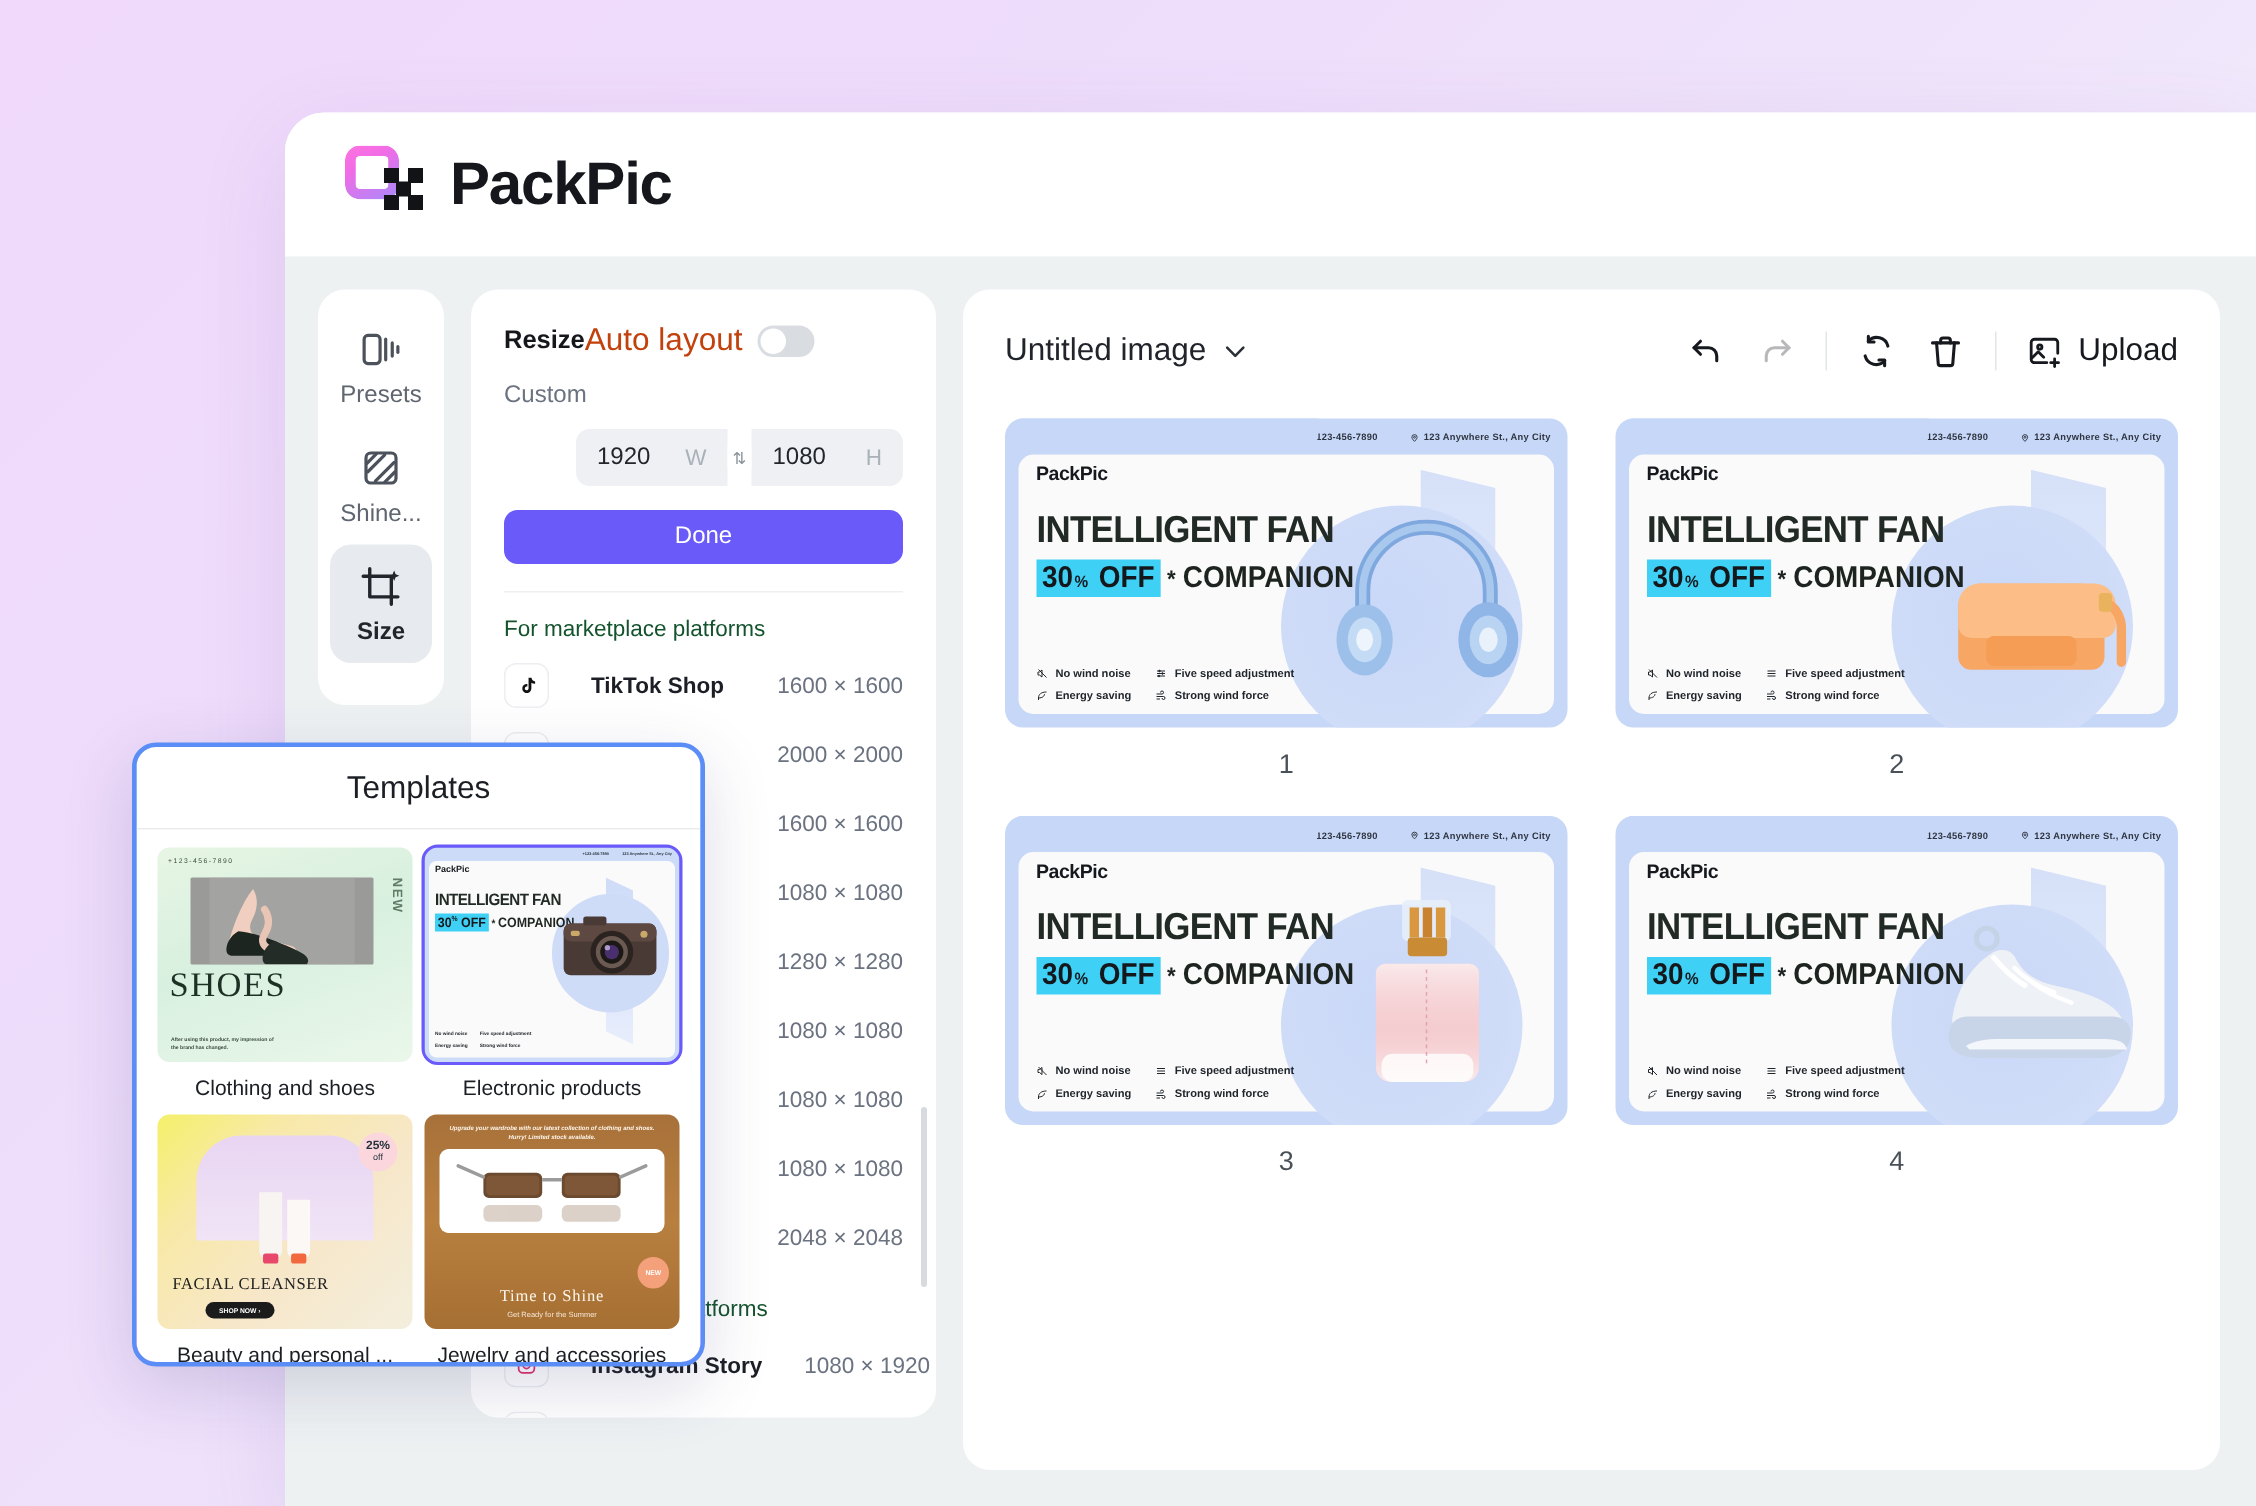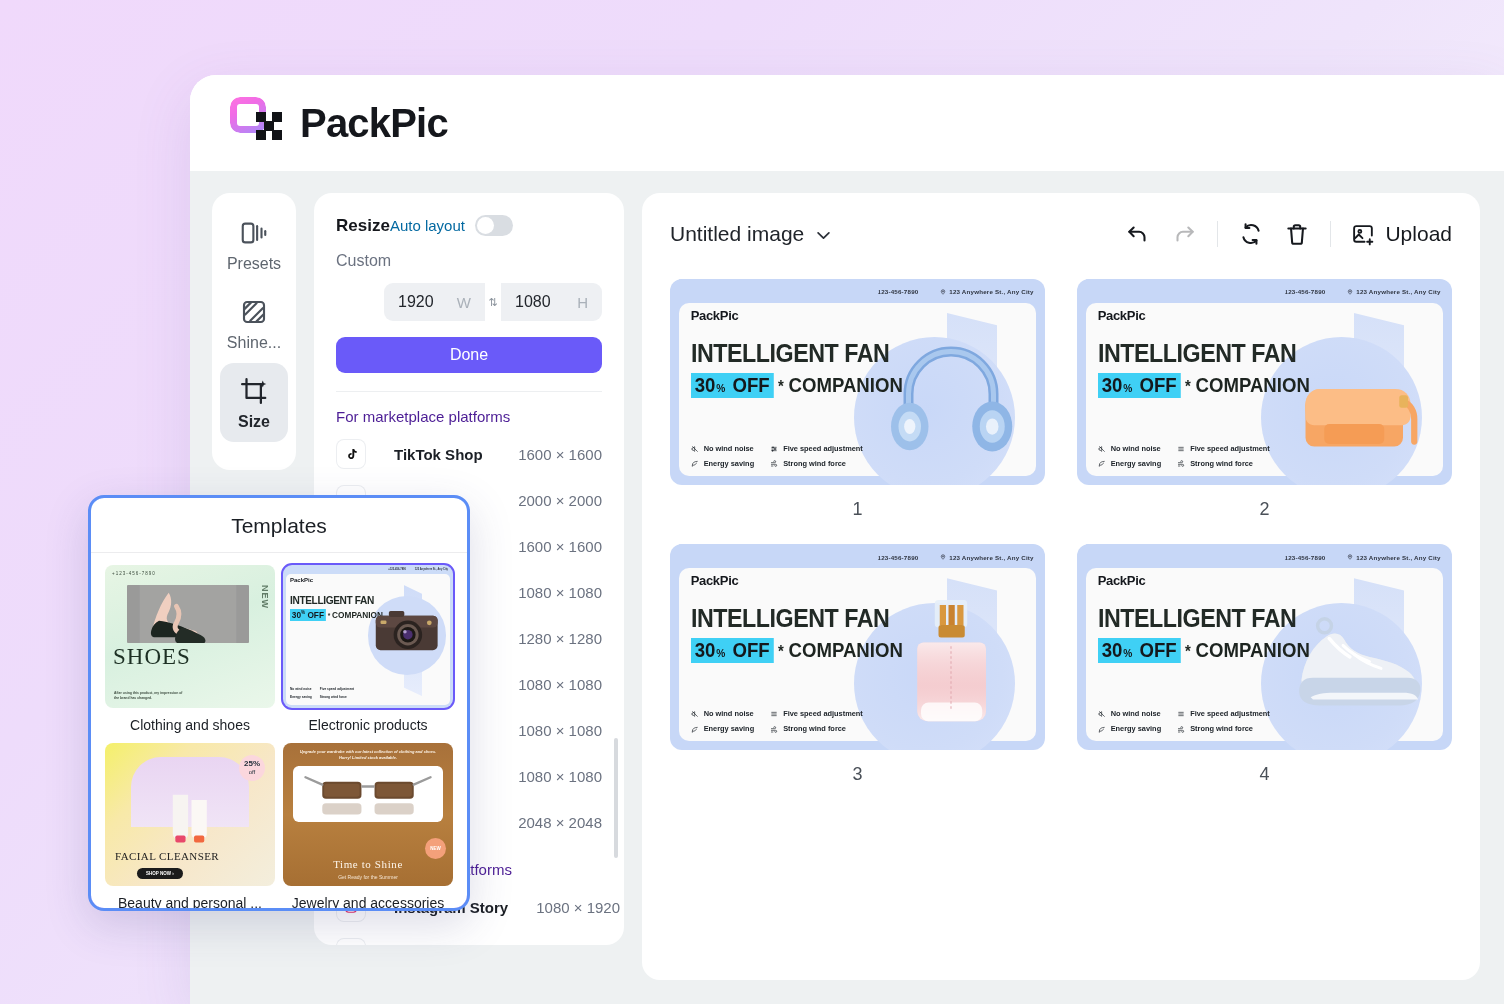--- a/index.html
+++ b/index.html
@@ -78,21 +78,21 @@
   .panel {
     width: 310px; background: #fff; border-radius: 18px;
     flex: 0 0 auto; position: relative; overflow: hidden;
     height: 752px;
     padding: 22px 0 0 0;
   }
   .panel-pad { padding: 0 22px; }
   .panel-head { display: flex; align-items: center; justify-content: flex-start; }
   .panel-title { font-size: 17px; font-weight: 700; color: #15171c; }
   .auto-layout { display: flex; align-items: center; gap: 10px; }
-  .auto-layout-label { font-size: 15px; color: #0369a1; }
+  .auto-layout-label { font-size: 21px; color: #c2410c; }
   .toggle {
     width: 38px; height: 21px; border-radius: 11px; background: #d9dde2;
     position: relative; cursor: pointer; flex: 0 0 auto;
   }
   .toggle::after {
     content:''; position: absolute; left: 2px; top: 2px;
     width: 17px; height: 17px; border-radius: 50%; background: #fff;
   }
   .custom-label { font-size: 16px; color: #6b7280; margin-top: 16px; }
   .dim-row { display: flex; align-items: center; margin-top: 13px; position: relative; }
@@ -107,21 +107,21 @@
     width: 16px; height: 22px; background:#fff; border-radius:4px;
     display:flex; align-items:center; justify-content:center;
     font-size: 11px; color:#8b939c; z-index: 2; flex:0 0 auto;
   }
   .done-btn {
     margin-top: 16px; width: 100%; height: 36px; border: none; border-radius: 9px;
     background: #6a5af9; color:#fff; font-size: 16px; cursor: pointer;
     font-family: inherit;
   }
   .divider { height:1px; background:#edeff1; margin: 18px 0 0; }
-  .section-label { font-size: 15px; color: #4c1d95; margin: 16px 0 6px; }
+  .section-label { font-size: 15px; color: #14532d; margin: 16px 0 6px; }
   .plat-list { }
   .plat-row {
     display: flex; align-items: center; gap: 28px;
     padding: 8px 22px; cursor: pointer;
   }
   .plat-ico {
     width: 30px; height: 30px; border-radius: 8px; background:#fff;
     box-shadow: 0 0 0 1px #eceef1 inset;
     display:flex; align-items:center; justify-content:center;
     flex:0 0 auto; font-size: 16px; font-weight:700;

